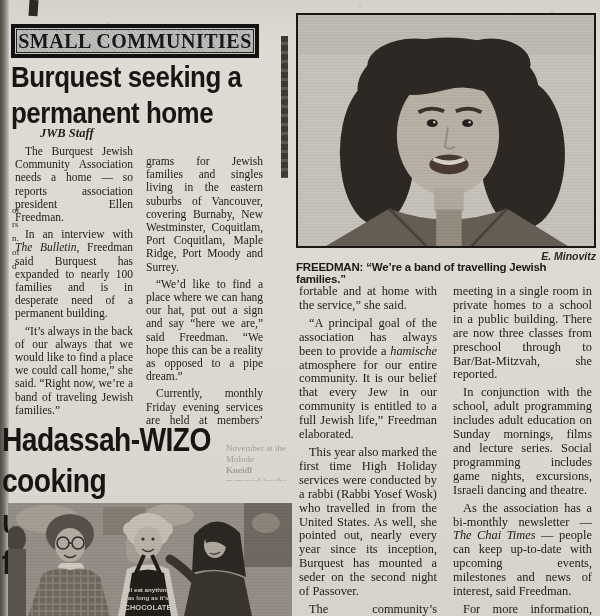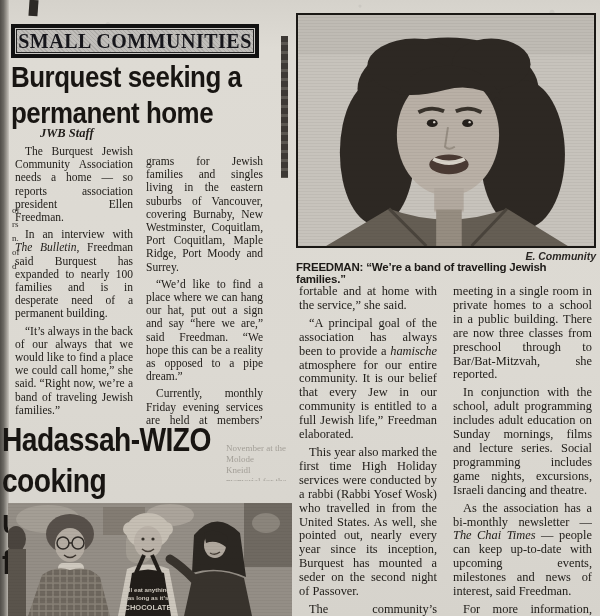--- a/index.html
+++ b/index.html
@@ -62,21 +62,21 @@
   #photo-caption { left:296px; top:261px; width:302px; font-family:"Liberation Sans", sans-serif;
     font-weight:700; font-size:11.5px; color:#1c1916; letter-spacing:-.2px; }
 
   
   #photo2 { left:8px; top:503px; width:284px; height:113px; background:#948e86; }
 
   
   #ghost { left:226px; top:443px; width:66px; font-size:9px; line-height:11px;
     color:rgba(72,66,58,.38); filter:blur(.4px); overflow:hidden; height:38px;
     font-family:"Liberation Serif", serif; }
-  #ghost .g2 { font-weight:400; }
+  #ghost .g2 { font-weight:700; }
 </style>
 </head>
 <body>
 
 <div id="page">
 
   <div id="edge-strip" class="abs"></div>
   <span class="abs edge-frag" style="top:205px">of</span>
   <span class="abs edge-frag" style="top:219px">rs</span>
   <span class="abs edge-frag" style="top:233px">n.</span>
@@ -130,21 +130,21 @@
       <path d="M152,114 L149,134 Q153,138 159,134" stroke="#968d82" stroke-width="2" fill="none"></path>
       <ellipse cx="153" cy="152" rx="20" ry="10" fill="#4a3a33"></ellipse>
       <path d="M136,148 Q153,157 170,148 L168,145 Q153,151 138,145 Z" fill="#d8d2c8"></path>
       <rect x="138" y="176" width="30" height="24" fill="#b2a99f"></rect>
       <path d="M28,235 L92,197 Q152,219 212,197 L274,235 Z" fill="#655e54"></path>
       <path d="M92,197 L130,235" stroke="#4a443c" stroke-width="3" fill="none"></path>
       <path d="M212,197 L176,235" stroke="#4a443c" stroke-width="3" fill="none"></path>
       <rect x="140" y="198" width="26" height="37" fill="#968d81"></rect>
     </svg>
   </div>
-  <div id="photo-credit" class="abs">E. Community</div>
+  <div id="photo-credit" class="abs">E. Minovitz</div>
   <div id="photo-caption" class="abs">FREEDMAN: “We’re a band of travelling Jewish families.”</div>
 
   <div id="col3" class="abs col">
       <p class="cont">fortable and at home with the service,” she said.</p>
       <p>“A principal goal of the association has always been to provide a <em>hamische</em> atmosphere for our entire community. It is our belief that every Jew in our community is entitled to a full Jewish life,” Freedman elaborated.</p>
       <p>This year also marked the first time High Holiday services were conducted by a rabbi (Rabbi Yosef Wosk) who travelled in from the United States. As well, she pointed out, nearly every year since its inception, Burquest has mounted a seder on the second night of Passover.</p>
       <p>The community’s original Hebrew school, which was taught on a volunteer basis by parents, has grown from</p>
     </div>
   <div id="col4" class="abs col">
       <p class="cont">meeting in a single room in private homes to a school in a public building. There are now three classes from preschool through to Bar/Bat-Mitzvah, she reported.</p>

